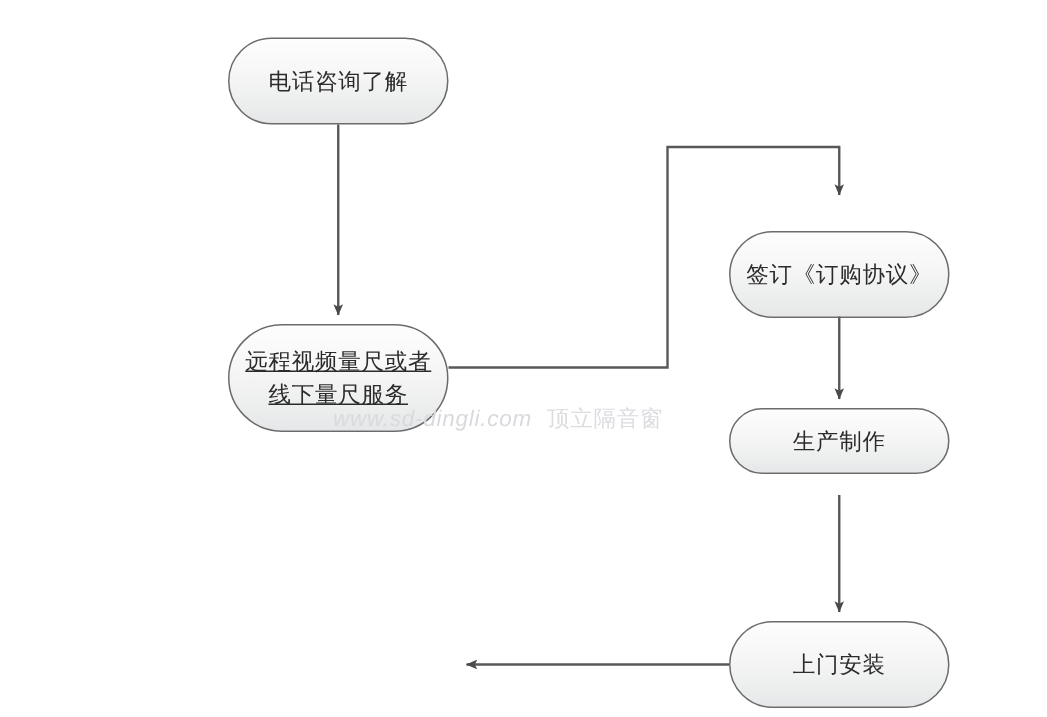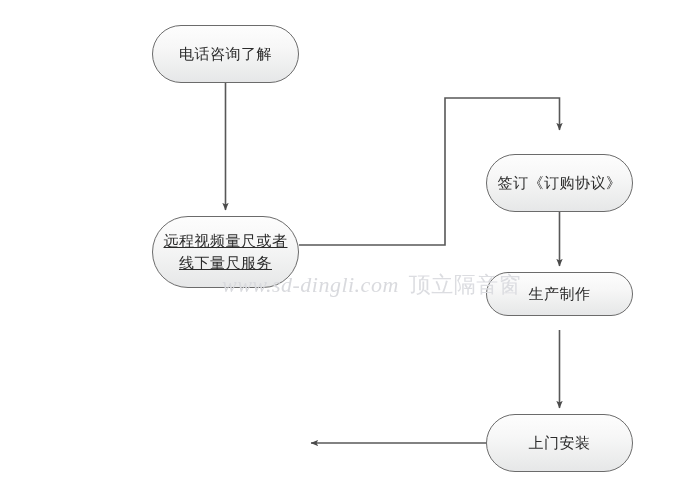--- a/index.html
+++ b/index.html
@@ -43,28 +43,28 @@
     white-space: nowrap;
     z-index: 3;
   }
   .node .line {
     display: block;
   }
   .watermark {
     position: absolute;
     left: 222px;
     top: 270px;
-    font-size: 22px;
+    font-size: 15px;
     font-style: italic;
     letter-spacing: 0.5px;
     color: #d9dade;
     white-space: nowrap;
     z-index: 5;
     pointer-events: none;
-    font-family: Liberation Serif, serif;
+    font-family: Liberation Sans, sans-serif;
   }
   .watermark .wm-cn {
     font-style: normal;
     margin-left: 10px;
     color: #dcdde1;
   }
 </style>
 </head>
 <body>
 

